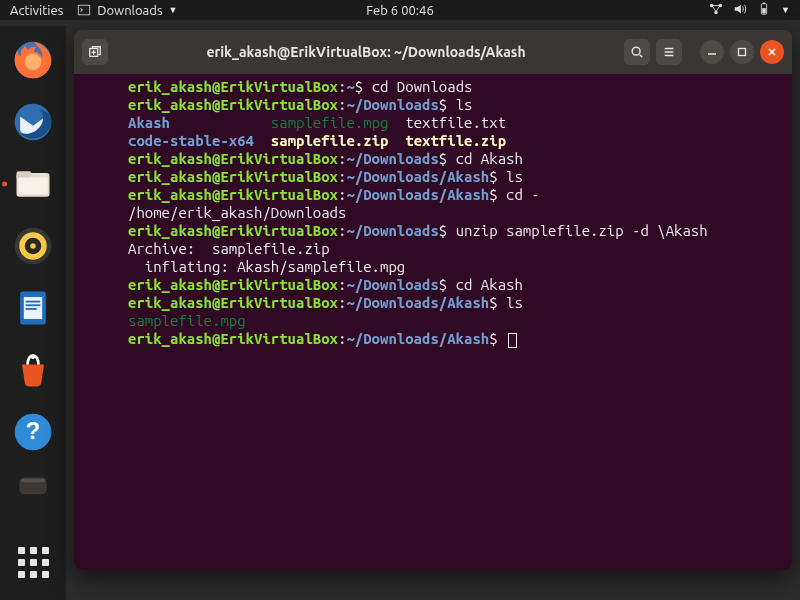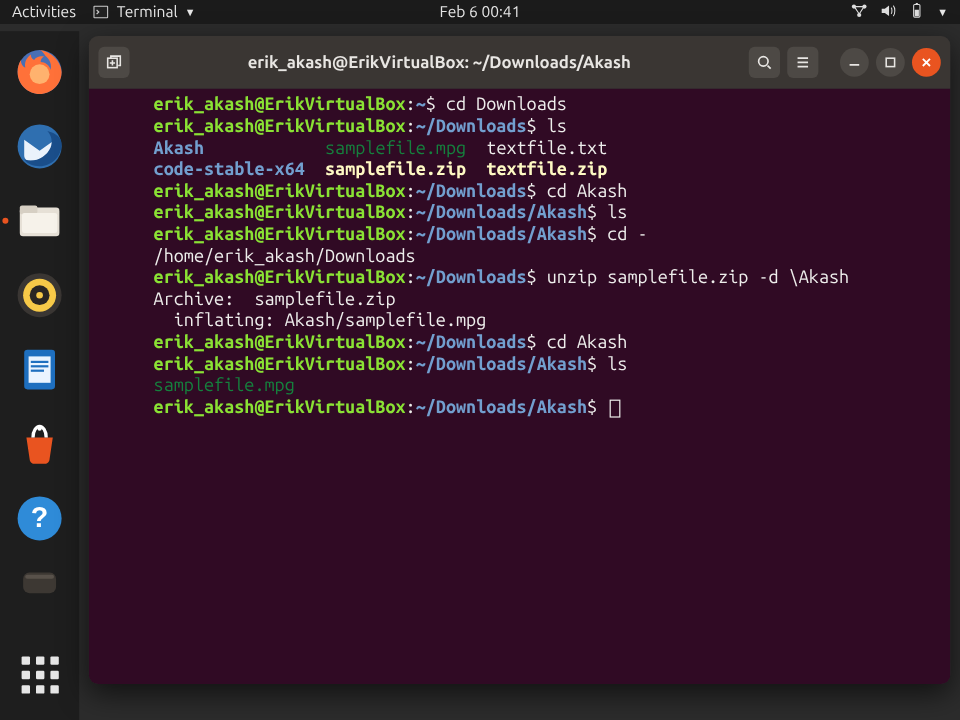--- a/index.html
+++ b/index.html
@@ -105,25 +105,25 @@
   <div class="left">
     <span>Activities</span>
     <span class="app">
       <span class="termicon">
         <svg width="14" height="14" viewBox="0 0 16 16">
             <rect x="1" y="2" width="14" height="12" rx="1" fill="#ccc"></rect>
             <rect x="2" y="3" width="12" height="10" fill="#222"></rect>
             <path d="M4 6l2 2-2 2" stroke="#ccc" stroke-width="1.2" fill="none"></path>
           </svg>
       </span>
-      <span>Terminal</span>
+      <span>Downloads</span>
       <span class="tri">▼</span>
     </span>
   </div>
-  <div class="center">Feb 6  00:41</div>
+  <div class="center">Feb 6  00:46</div>
   <div class="right">
     <span><svg width="14" height="14" viewBox="0 0 16 16">
           <circle cx="3" cy="4" r="2" fill="#ddd"></circle>
           <circle cx="13" cy="4" r="2" fill="#ddd"></circle>
           <circle cx="8" cy="12" r="2" fill="#ddd"></circle>
           <path d="M4 5L8 11M12 5L8 11M4 4h8" stroke="#ddd"></path>
         </svg></span>
     <span><svg width="14" height="14" viewBox="0 0 16 16" fill="#ddd">
           <path d="M2 6h3l4-3v10l-4-3H2z"></path>
           <path d="M11 5c1 1 1 5 0 6M13 3c2 2 2 8 0 10" stroke="#ddd" fill="none"></path>

